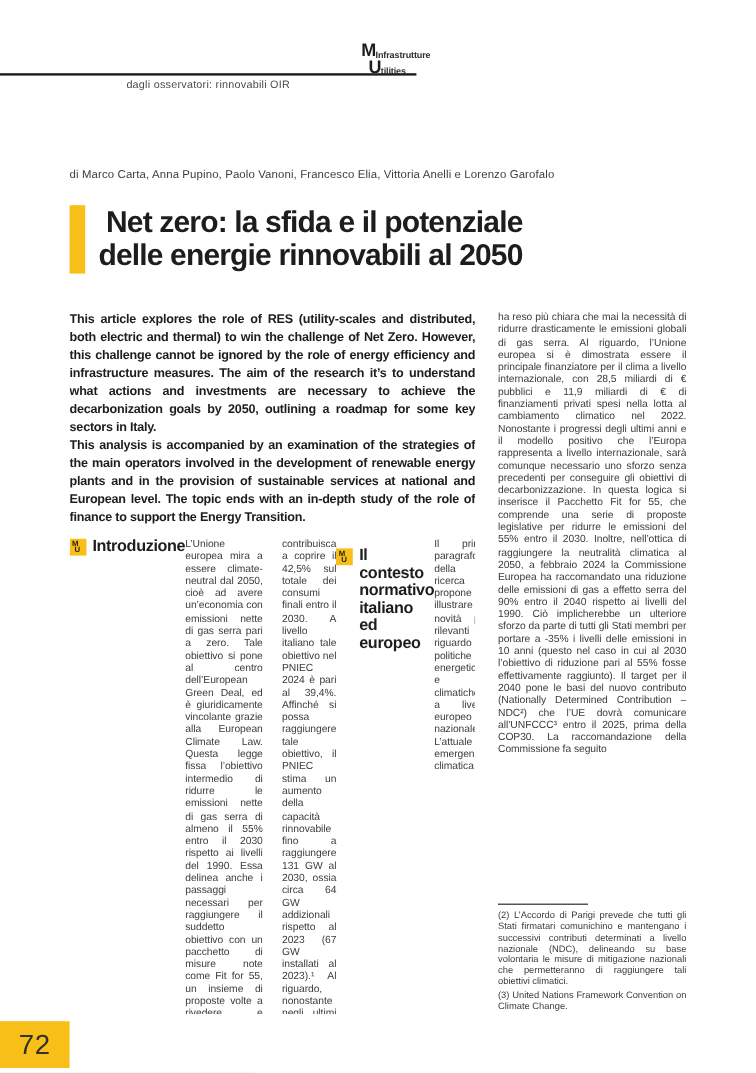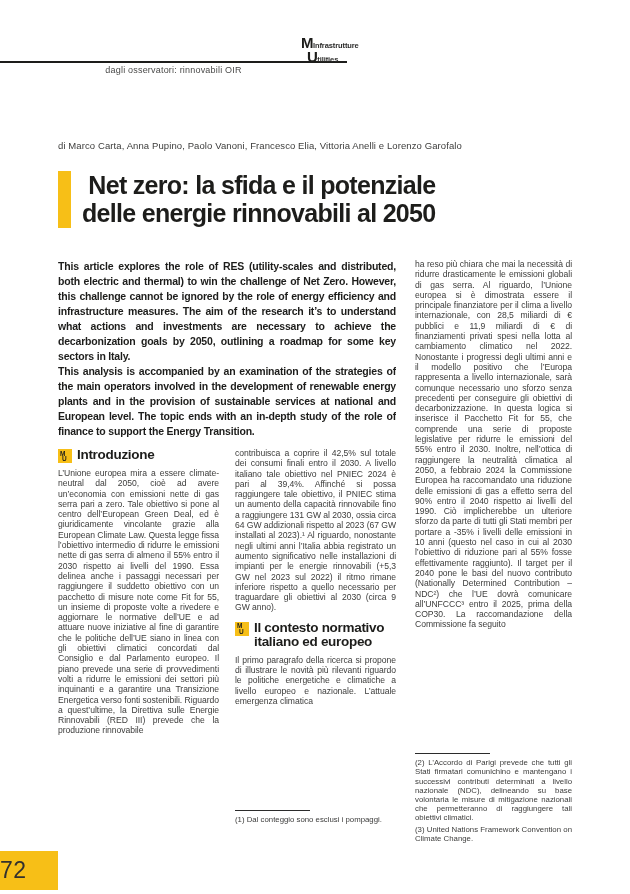--- a/index.html
+++ b/index.html
@@ -18,39 +18,39 @@
   .byline{position:absolute;left:58px;top:140px;font-size:9.5px;color:#3c3c3b;letter-spacing:0.1px;}
   .title-block{position:absolute;left:58px;top:171px;display:flex;}
   .title-bar{width:13px;height:57px;background:#F7BF17;margin-right:11px;flex:0 0 auto;}
   .title-text{font-size:25px;font-weight:bold;color:#1d1d1b;line-height:28px;letter-spacing:-0.7px;white-space:nowrap;text-align:right;}
   
   .content{position:absolute;left:58px;top:259px;width:514px;height:586px;display:flex;gap:19px;}
   .left-wrap{flex:0 0 338px;display:flex;flex-direction:column;height:586px;overflow:hidden;}
   .abstract p{margin:0;font-size:10.5px;font-weight:bold;line-height:15px;color:#1d1d1b;
               text-align:justify;letter-spacing:-0.2px;hyphens:auto;-webkit-hyphens:auto;}
   .cols-row{display:flex;gap:16px;margin-top:9px;flex:1 1 auto;overflow:hidden;}
-  .col{flex:0 0 161px;width:161px;display:flex;flex-direction:column;overflow:hidden;}
+  .col{flex:0 0 161px;width:161px;display:flex;flex-direction:row;overflow:hidden;}
   .col3{flex:0 0 157px;width:157px;display:flex;flex-direction:column;height:586px;overflow:hidden;}
   .bodytext{margin:0;font-size:8.6px;line-height:10.3px;text-align:justify;color:#3c3c3b;
             letter-spacing:-0.05px;hyphens:auto;-webkit-hyphens:auto;}
   .section-head{display:flex;align-items:flex-start;margin:0 0 5px 0;}
   .section-head.mid{margin-top:8px;}
   .head-text{font-size:13.5px;font-weight:bold;color:#1d1d1b;line-height:14.5px;letter-spacing:-0.3px;}
   .mu-chip{flex:0 0 auto;width:14px;height:14px;background:#F7BF17;margin-right:5px;margin-top:1px;
            display:flex;flex-direction:column;justify-content:center;padding-left:2px;box-sizing:border-box;}
   .mu-chip span{display:block;font-size:6.5px;font-weight:bold;color:#1d1d1b;line-height:5.5px;}
   .mu-chip span.u{margin-left:2px;}
   .fn-block{margin-top:auto;}
   .fn-block.col2fn{margin-bottom:19px;}
   .fn-rule{width:75px;height:0;border-top:1.3px solid #2b2b2b;margin-bottom:4px;}
   .fn-text{margin:0 0 2px 0;font-size:7.8px;line-height:9.2px;text-align:justify;color:#3c3c3b;
            hyphens:auto;-webkit-hyphens:auto;}
   
   .footer-badge{position:absolute;left:0;top:851px;width:58px;height:39px;background:#F7BF17;
-                display:flex;align-items:center;}
+                display:flex;align-items:center;justify-content:center;}
   .footer-num{font-size:23px;color:#33312e;letter-spacing:0.5px;}
 </style>
 </head>
 <body>
 
 <div class="page">
 
   <div class="mast-rule"></div>
   <div class="mast-logo">
     <div class="logo-row">

